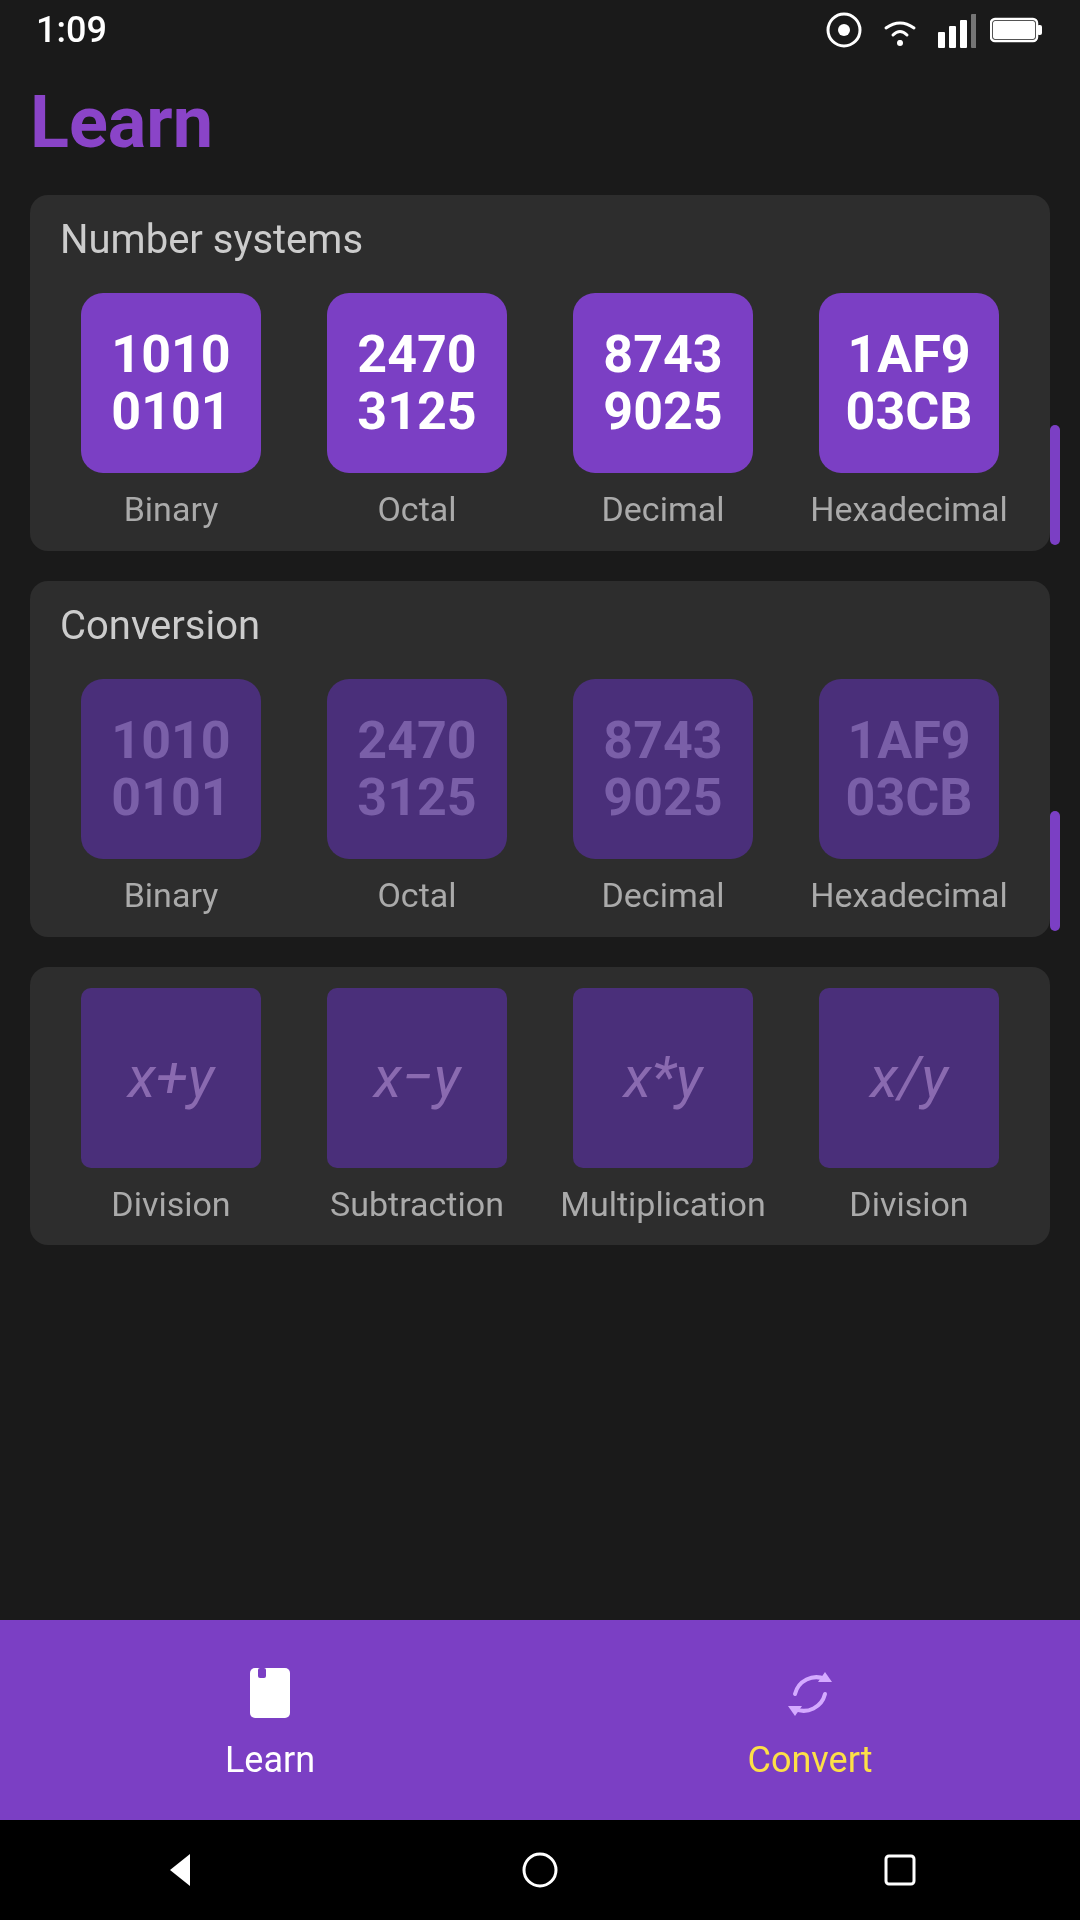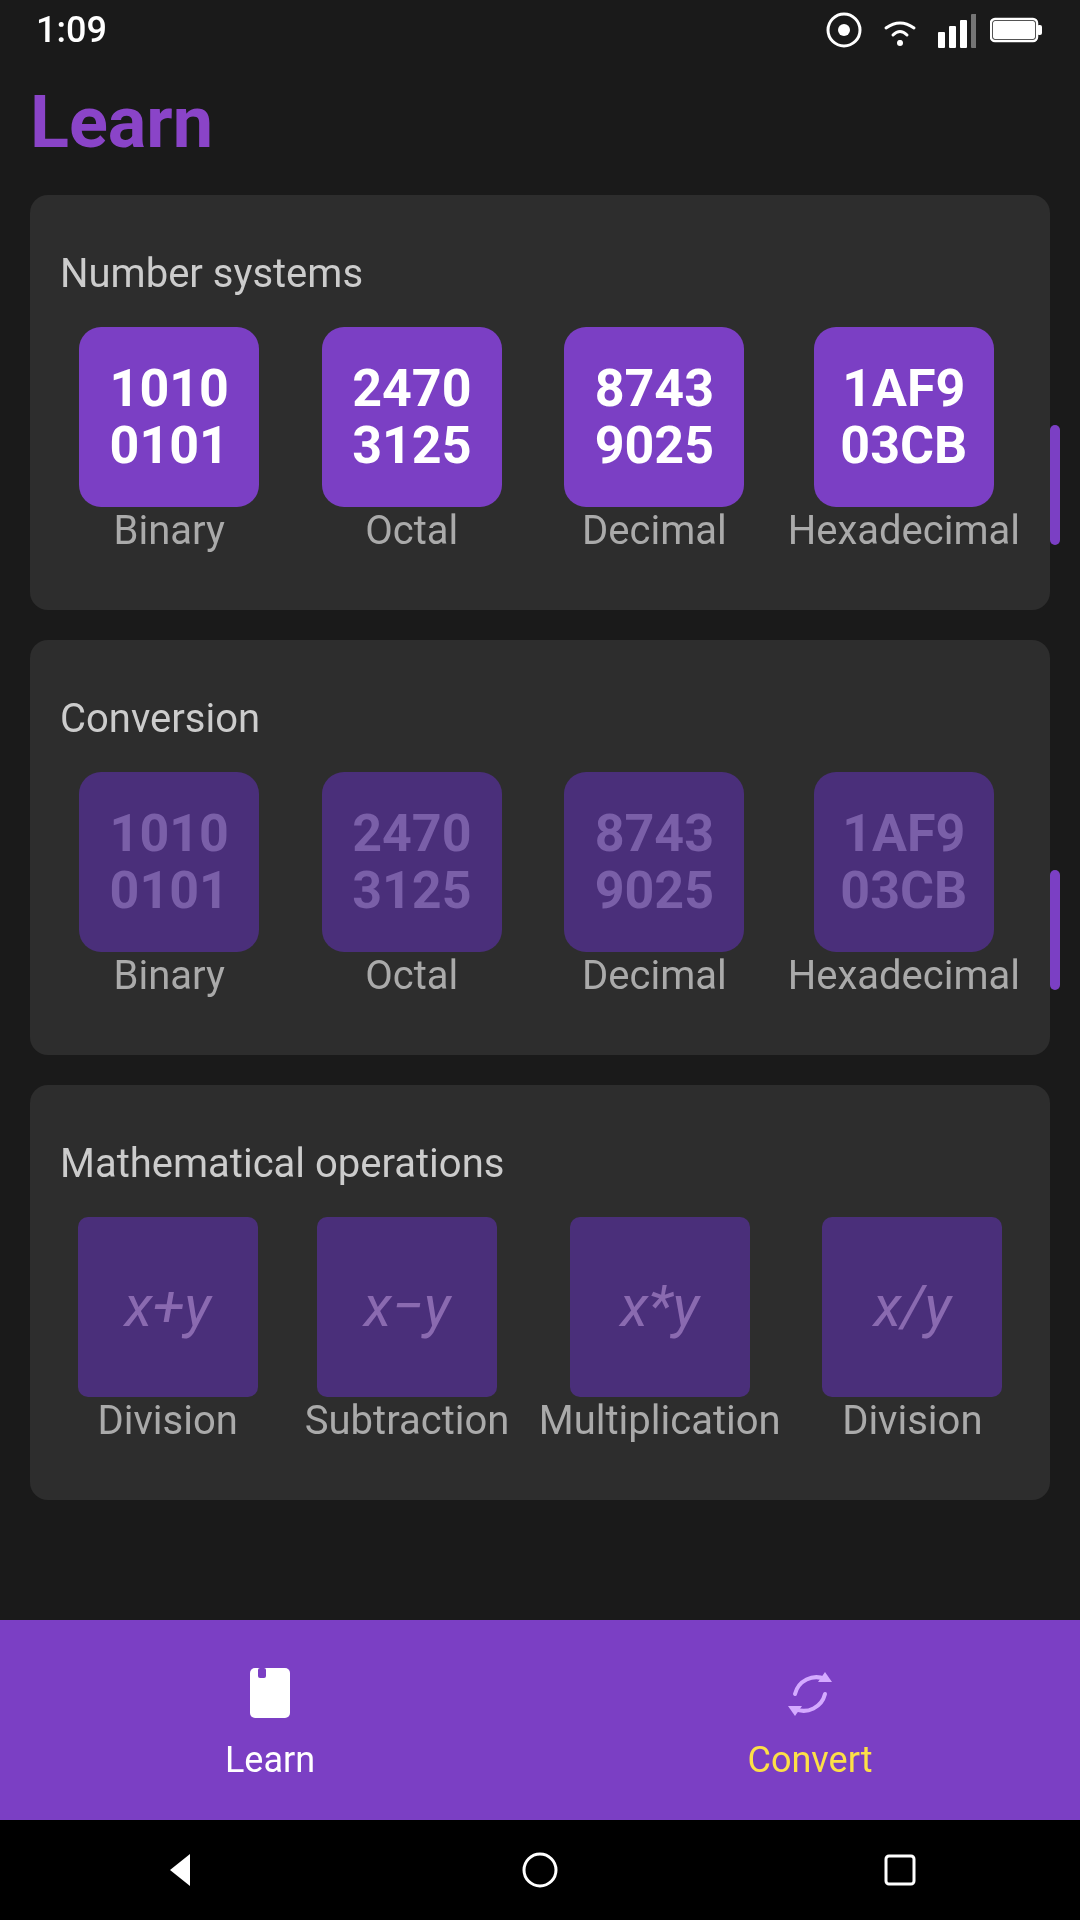--- a/index.html
+++ b/index.html
@@ -50,41 +50,42 @@
       font-size: 72px;
       font-weight: 700;
       color: #8a44c8;
       margin-bottom: 30px;
     }
 
     
     .section-card {
       background: #2d2d2d;
       border-radius: 18px;
-      padding: 55px 30px;
+      padding: 21px 30px;
       margin-bottom: 30px;
     }
     .section-title {
       font-size: 40px;
       color: #cccccc;
       margin-bottom: 30px;
     }
 
     
     .items-grid {
       display: flex;
       flex-direction: row;
       gap: 24px;
       overflow-x: hidden;
     }
 
     .item-wrapper {
       display: flex;
       flex-direction: column;
       align-items: center;
+      gap: 16px;
       flex: 1;
     }
 
     
     .tile-bright {
       width: 180px;
       height: 180px;
       background: #7b3fc4;
       border-radius: 22px;
       display: flex;
@@ -133,21 +134,21 @@
     .tile-math .tile-text {
       font-size: 58px;
       font-weight: 400;
       color: #8a6ab0;
       text-align: center;
       line-height: 1.1;
       font-style: italic;
     }
 
     .item-label {
-      font-size: 40px;
+      font-size: 34px;
       color: #aaaaaa;
       text-align: center;
       line-height: 1.2;
     }
 
     
     .bottom-nav {
       position: absolute;
       bottom: 100px;
       left: 0;
@@ -323,21 +324,20 @@
         <div class="tile-muted">
           <div class="tile-text">1AF9<br>03CB</div>
         </div>
         <div class="item-label">Hexadecimal</div>
       </div>
     </div>
     <div class="right-scroll-bar"></div>
   </div>
 
   <div class="section-card section-relative">
-    <div class="section-title">Mathematical operations</div>
     <div class="items-grid">
 
       <div class="item-wrapper">
         <div class="tile-math">
           <div class="tile-text">x+y</div>
         </div>
         <div class="item-label">Division</div>
       </div>
 
       <div class="item-wrapper">

